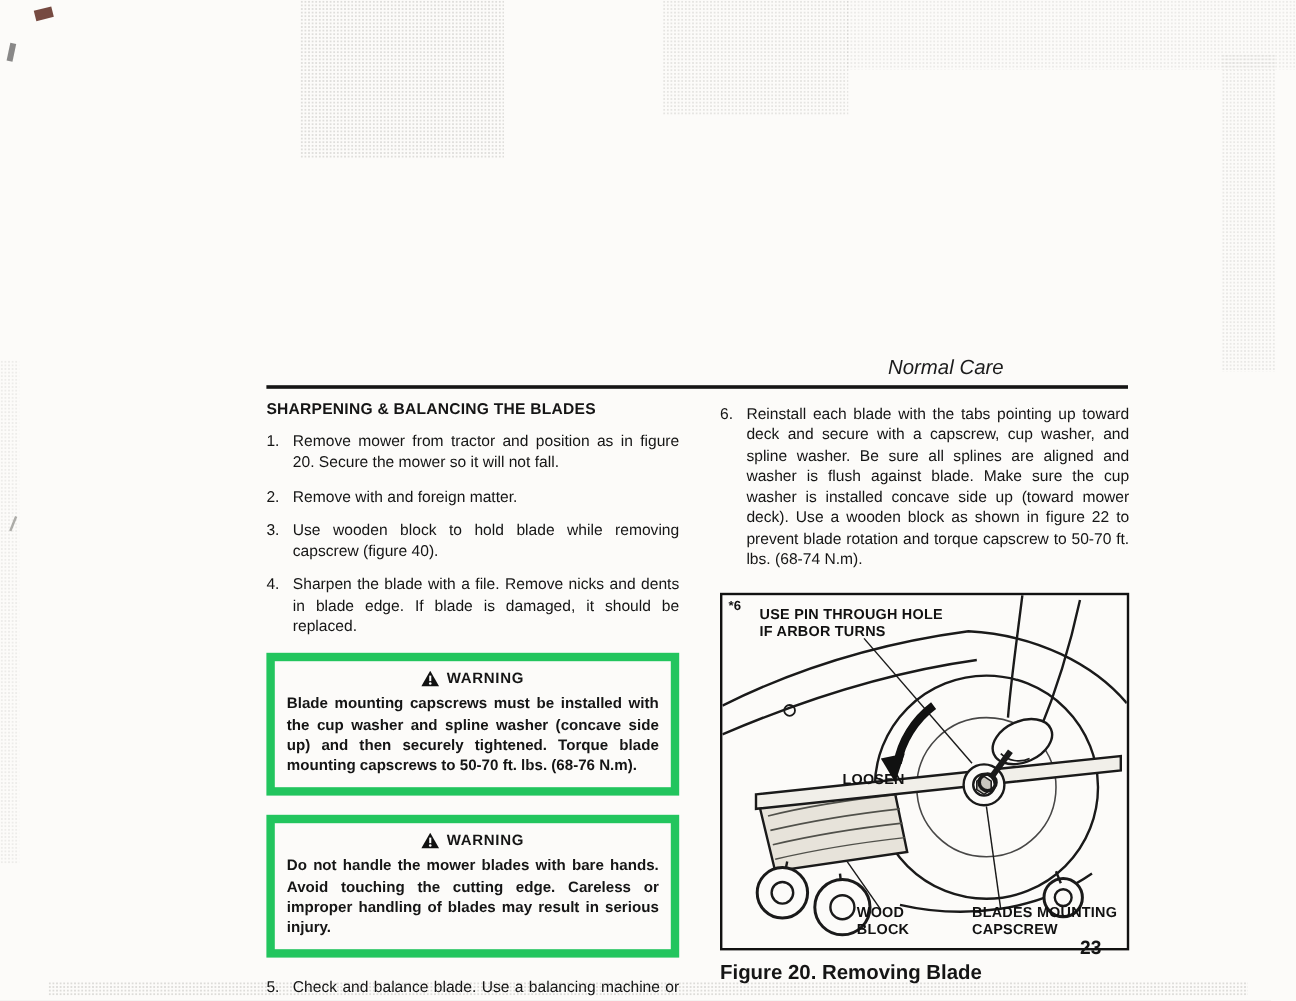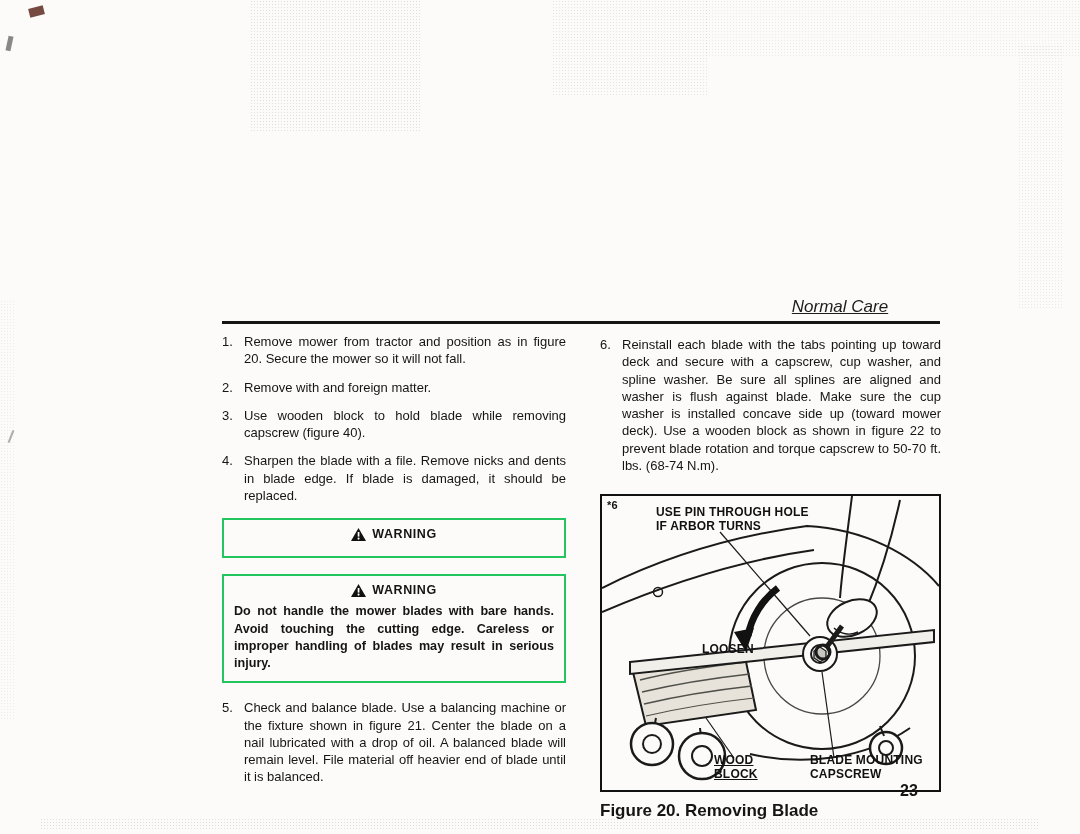--- a/index.html
+++ b/index.html
@@ -15,37 +15,37 @@
   .noise{
     position:absolute;
     background-image:radial-gradient(circle,#95948f 0.6px,transparent 0.75px);
     background-size:3px 3px;
     pointer-events:none;
   }
   .mark{position:absolute;pointer-events:none;}
 
   .section-header{
     position:absolute;left:740px;top:297px;width:200px;
-    text-align:center;font-style:italic;font-size:17px;color:#1c1c1c;text-decoration:underline;
+    text-align:left;font-style:italic;font-size:17px;color:#1c1c1c;
   }
   .rule{
     position:absolute;left:222px;top:321px;width:718px;height:3px;background:#151515;
   }
 
   .col-left{position:absolute;left:222px;top:333px;width:344px;}
   .col-right{position:absolute;left:600px;top:336px;width:341px;}
 
   h3.heading{margin:0 0 11px 0;font-size:13px;font-weight:bold;letter-spacing:.2px;}
 
   .step{display:flex;margin:0 0 11px 0;font-size:13px;line-height:1.33;}
   .step .num{width:22px;flex:0 0 22px;text-align:left;}
   .step .txt{flex:1;text-align:justify;}
 
   .warnbox{
-    border:2px solid #22c55e;
+    border:7px solid #22c55e;
     padding:7px 10px 9px 10px;
     margin:14px 0 0 0;
   }
   .warnbox + .step, .warnbox + .warnbox{margin-top:16px;}
   .warnhead{
     display:flex;align-items:center;justify-content:center;gap:6px;
     font-weight:bold;font-size:12.5px;letter-spacing:.6px;margin-bottom:6px;
   }
   .warnbox p{
     margin:0;font-weight:bold;font-size:12.6px;line-height:1.37;text-align:justify;
@@ -83,20 +83,21 @@
   <div class="noise" style="left:40px;top:818px;width:1000px;height:12px;opacity:.3;"></div>
   <div class="noise" style="left:0;top:300px;width:16px;height:420px;opacity:.15;"></div>
   <div class="mark" style="left:29px;top:7px;width:15px;height:9px;background:#5e2a21;transform:rotate(-14deg);opacity:.85;"></div>
   <div class="mark" style="left:7px;top:36px;width:5px;height:15px;background:#3c3c3c;transform:rotate(12deg);opacity:.6;"></div>
   <div class="mark" style="left:10px;top:430px;width:2px;height:13px;background:#6d6d68;transform:rotate(22deg);opacity:.55;"></div>
 
   <div class="section-header">Normal Care</div>
   <div class="rule"></div>
 
   <div class="col-left">
+    <h3 class="heading">SHARPENING &amp; BALANCING THE BLADES</h3>
 
     <div class="step">
       <span class="num">1.</span>
       <span class="txt">Remove mower from tractor and position as in figure 20. Secure the mower so it will not fall.</span>
     </div>
     <div class="step">
       <span class="num">2.</span>
       <span class="txt">Remove with and foreign matter.</span>
     </div>
     <div class="step">
@@ -110,20 +111,21 @@
 
     <div class="warnbox">
       <div class="warnhead">
         <svg width="15" height="13" viewBox="0 0 15 13">
           <path d="M7.5 0 L15 13 H0 Z" fill="#111"></path>
           <rect x="6.7" y="4" width="1.7" height="4.6" fill="#fff"></rect>
           <circle cx="7.55" cy="10.6" r="1.05" fill="#fff"></circle>
         </svg>
         <span>WARNING</span>
       </div>
+      <p>Blade mounting capscrews must be installed with the cup washer and spline washer (concave side up) and then securely tightened. Torque blade mounting capscrews to 50-70 ft. lbs. (68-76 N.m).</p>
     </div>
 
     <div class="warnbox">
       <div class="warnhead">
         <svg width="15" height="13" viewBox="0 0 15 13">
           <path d="M7.5 0 L15 13 H0 Z" fill="#111"></path>
           <rect x="6.7" y="4" width="1.7" height="4.6" fill="#fff"></rect>
           <circle cx="7.55" cy="10.6" r="1.05" fill="#fff"></circle>
         </svg>
         <span>WARNING</span>
@@ -202,31 +204,31 @@
           <circle cx="221" cy="156" r="7" fill="none" stroke-width="3"></circle>
         </g>
 
         <g>
           <path d="M176,92 C160,104 149,122 146,140" stroke="#111" stroke-width="7" fill="none"></path>
           <polygon points="132,136 152,132 144,156" fill="#111"></polygon>
         </g>
       </svg>
 
       <div class="figlabel corner" style="left:5px;top:3px;">*6</div>
-      <div class="figlabel" style="left:54px;top:10px;">
+      <div class="figlabel" style="left:31px;top:10px;">
         <div>USE PIN THROUGH HOLE</div>
         <div>IF ARBOR TURNS</div>
       </div>
       <div class="figlabel" style="left:100px;top:108px;margin-top:39px;">LOOSEN</div>
-      <div class="figlabel" style="left:112px;top:258px;text-decoration:underline;">
+      <div class="figlabel" style="left:112px;top:258px;">
         <div>WOOD</div>
         <div>BLOCK</div>
       </div>
       <div class="figlabel" style="left:208px;top:258px;">
-        <div>BLADE MOUNTING</div>
+        <div>BLADES MOUNTING</div>
         <div>CAPSCREW</div>
       </div>
     </div>
 
     <div class="caption">Figure 20. Removing Blade</div>
   </div>
 
   <div class="pageno">23</div>
 </div>
 

